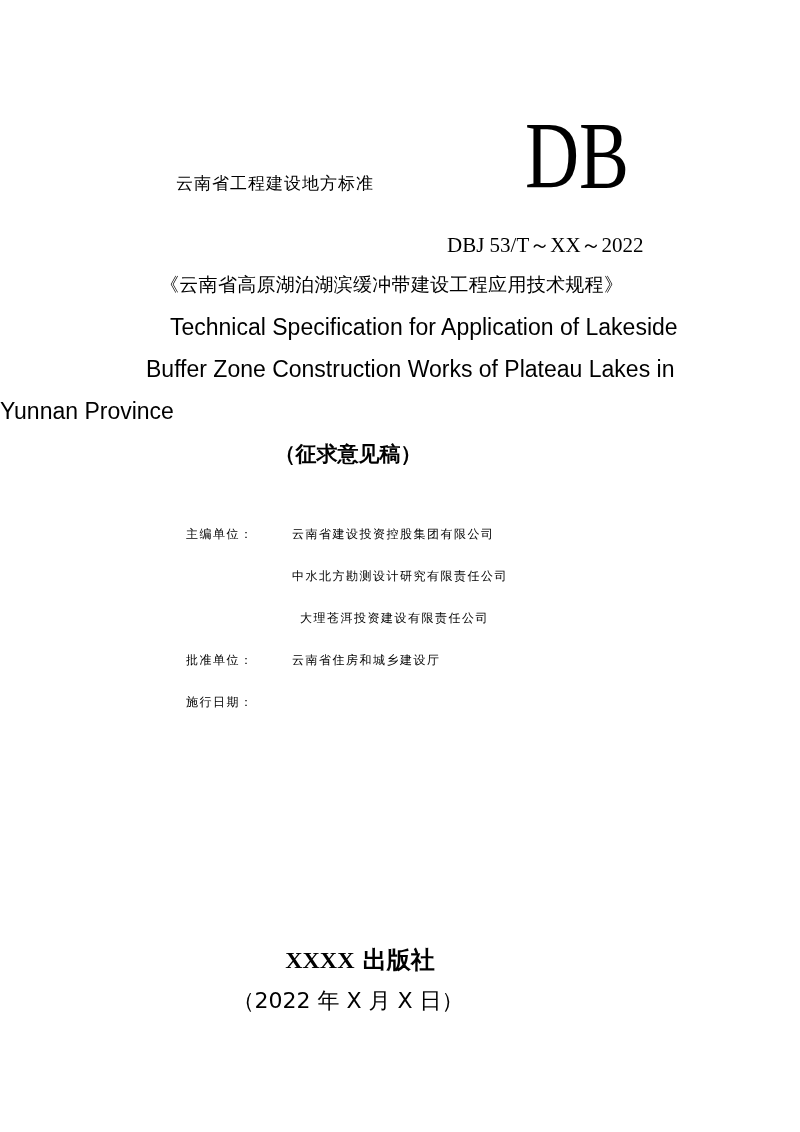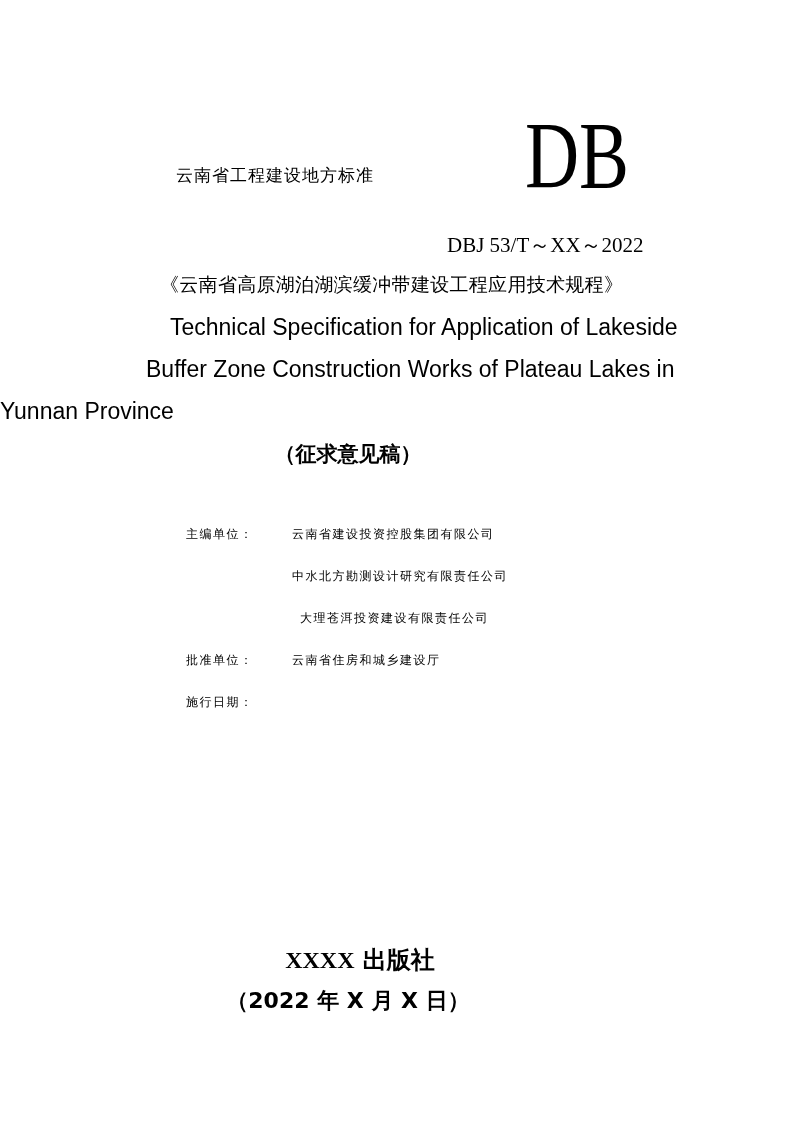--- a/index.html
+++ b/index.html
@@ -1,38 +1,38 @@
 <!DOCTYPE html>
 <html><head>
 <meta charset="utf-8">
 <style>
   html, body { margin: 0; padding: 0; background: #ffffff; }
   body { width: 800px; height: 1132px; position: relative; overflow: hidden; color: #000; }
   .abs { position: absolute; white-space: nowrap; }
   .song { font-family: "DejaVu Sans", sans-serif; }
-  .local-std { left: 176px; top: 164px; font-size: 17px; letter-spacing: 1px; text-align: right; }
+  .local-std { left: 176px; top: 172px; font-size: 17px; letter-spacing: 1px; text-align: right; }
   .db-mark { left: 525px; top: 108px; font-size: 96px; line-height: 96px; font-family: "Liberation Serif", serif; transform: scaleX(0.78); transform-origin: left top; }
   .std-no { left: 447px; top: 231px; font-size: 21px; font-weight: normal; font-family: "Liberation Serif", serif; }
   .title-cn { left: 160px; top: 272px; font-size: 19px; letter-spacing: 0.3px; }
   .title-en { font-family: Liberation Sans, sans-serif; font-size: 23px; }
   .en1 { left: 170px; top: 314px; }
   .en2 { left: 146px; top: 356px; }
   .en3 { left: 0; width: 800px; text-align: left; top: 398px; }
   .draft { left: 0; width: 696px; text-align: center; top: 440px; font-size: 21px; font-weight: bold; }
   .org { font-size: 12px; letter-spacing: 1.5px; }
   .lbl1 { left: 186px; top: 526px; }
   .v1 { left: 292px; top: 526px; }
   .v2 { left: 292px; top: 568px; }
   .v3 { left: 292px; top: 610px; margin-left: 8px; }
   .lbl2 { left: 186px; top: 652px; }
   .v4 { left: 292px; top: 652px; }
   .lbl3 { left: 186px; top: 694px; }
   .publisher { left: 0; width: 720px; text-align: center; top: 944px; font-size: 24px; font-weight: bold; }
   .publisher .en { font-family: "Liberation Serif", serif; }
-  .pub-date { left: 0; width: 696px; text-align: center; top: 986px; font-size: 22px; font-weight: bold; }
+  .pub-date { left: 0; width: 696px; text-align: center; top: 986px; font-size: 22px; font-weight: normal; }
 </style>
 </head>
 <body>
 
 <div>
 
   <div class="abs song local-std">云南省工程建设地方标准</div>
   <div class="abs db-mark">DB</div>
   <div class="abs std-no">DBJ 53/T～XX～2022</div>
 

